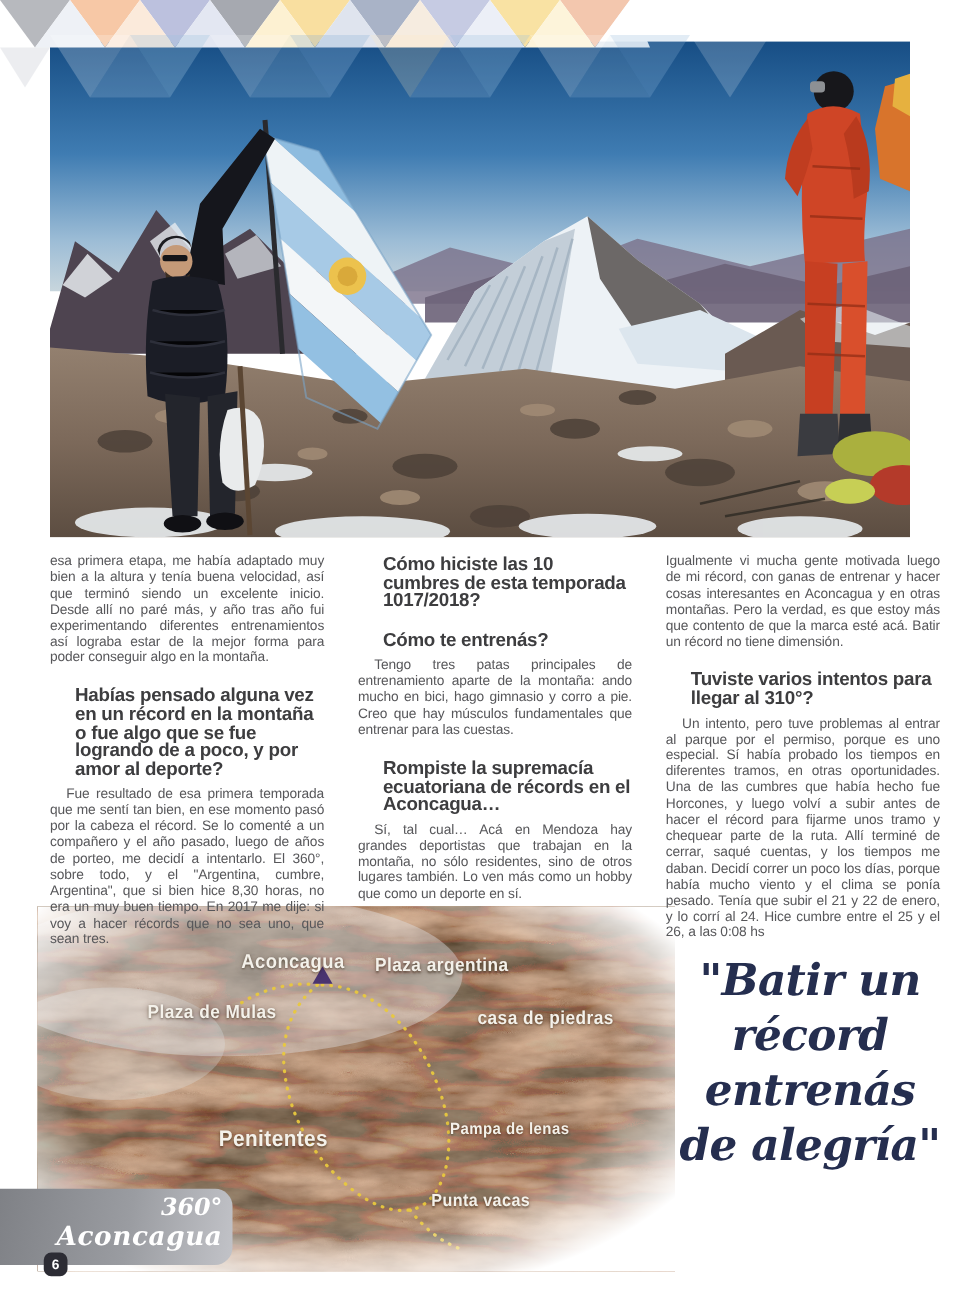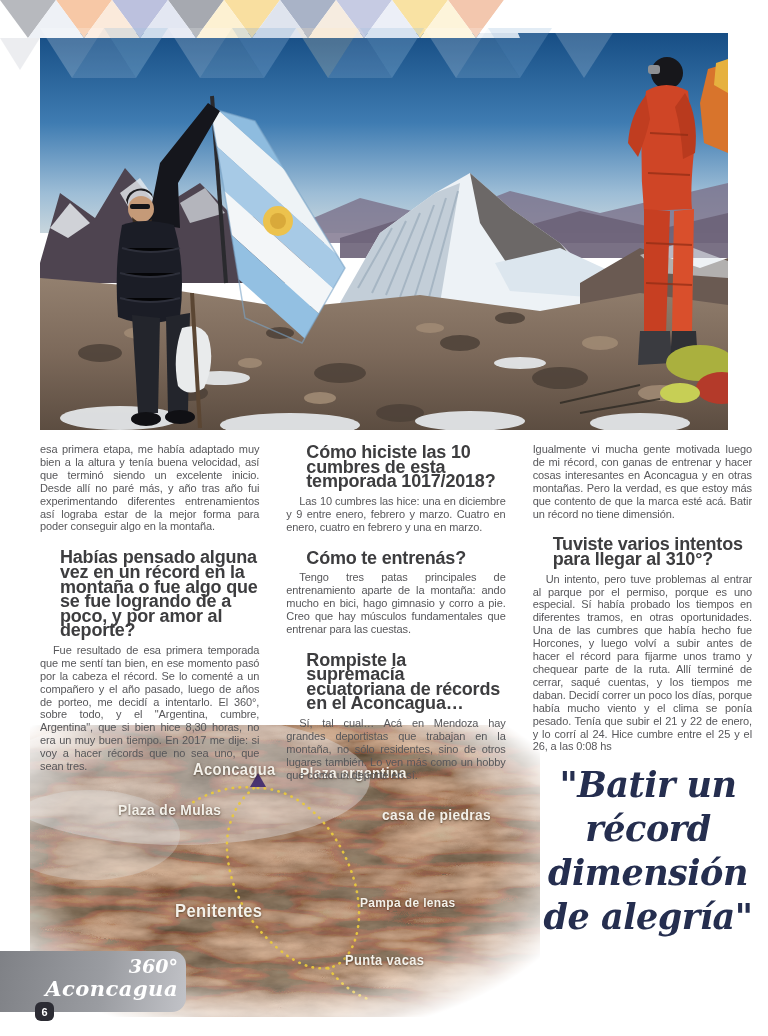--- a/index.html
+++ b/index.html
@@ -10,21 +10,21 @@
   .tri-band{position:absolute;left:0;top:0;width:768px;height:80px;z-index:3;pointer-events:none;}
 
   
   .photo{position:absolute;left:40px;top:33px;width:688px;height:397px;overflow:hidden;z-index:1;}
 
   
   .article{position:absolute;left:40px;top:443px;width:712px;display:flex;gap:27px;z-index:2;}
   .col{width:226px;color:#57575a;font-size:11px;line-height:12.9px;text-align:justify;letter-spacing:-0.1px;}
   .col p{margin:0 0 2px 0;}
   .col p.ind{text-indent:13px;}
-  .col h3{margin:17px 0 6px 0;padding-left:20px;font-size:18px;line-height:14.6px;color:#3d3d3f;
+  .col h3{margin:17px 0 6px 0;padding-left:20px;font-size:15px;line-height:14.6px;color:#3d3d3f;
           font-weight:bold;letter-spacing:-0.2px;text-align:left;}
   .italic{}
 
   
   .map{position:absolute;left:30px;top:725px;width:510px;height:292px;z-index:1;}
   .map svg{display:block;width:100%;height:100%;}
   .map-label{position:absolute;color:#f4f1ea;font-weight:bold;letter-spacing:0.4px;
              text-shadow:0 1px 2px rgba(40,25,10,0.55), 0 0 6px rgba(60,40,20,0.35);
              transform:scaleX(0.92);transform-origin:left center;white-space:nowrap;}
   .ml-0{left:163px;top:36px;font-size:16px;}
@@ -241,21 +241,20 @@
   </div>
 
   <div class="article">
     <div class="col">
       <p>esa primera etapa, me había adaptado muy bien a la altura y tenía buena velocidad, así que terminó siendo un excelente inicio. Desde allí no paré más, y año tras año fui experimentando diferentes entrenamientos así lograba estar de la mejor forma para poder conseguir algo en la montaña.</p>
       <h3>Habías pensado alguna vez en un récord en la montaña o fue algo que se fue logrando de a poco, y por amor al deporte?</h3>
       <p class="ind"><span>Fue resultado de esa primera temporada que me sentí tan bien, en ese momento  pasó por la cabeza el récord. Se lo comenté  a un compañero y el año pasado, luego de años de porteo, me decidí a intentarlo. El 360°, sobre todo, y el "Argentina, cumbre, Argentina", que si bien hice 8,30 horas, no era un muy buen tiempo. En 2017 me dije: </span><span class="italic">si voy a hacer récords que no sea uno, que sean tres.</span></p>
     </div>
     <div class="col">
       <h3 style="margin-top:2px;">Cómo hiciste las 10 cumbres de esta temporada 1017/2018?</h3>
-      <p class="ind">Las 10 cumbres las hice: una en diciembre y 9 entre enero, febrero y marzo. Cuatro en enero, cuatro en febrero y una en marzo.</p>
       <h3>Cómo te entrenás?</h3>
       <p class="ind">Tengo tres patas principales de entrenamiento aparte de la montaña: ando mucho en bici, hago gimnasio y corro a pie. Creo que hay músculos fundamentales que entrenar para las cuestas.</p>
       <h3>Rompiste la supremacía ecuatoriana de récords en el Aconcagua…</h3>
       <p class="ind">Sí, tal cual… Acá en Mendoza hay grandes deportistas que trabajan en la montaña, no sólo residentes, sino de otros lugares también. Lo ven más como un hobby que como un deporte en sí.</p>
     </div>
     <div class="col">
       <p>Igualmente vi mucha gente motivada luego de mi récord, con ganas de entrenar y hacer cosas interesantes en Aconcagua y en otras montañas. Pero la verdad, es que estoy más que contento de que la marca esté acá. Batir un récord no tiene dimensión.</p>
       <h3>Tuviste varios intentos para llegar al 310°?</h3>
       <p class="ind">Un intento, pero tuve problemas al entrar al parque por el permiso, porque es uno especial. Sí había probado los tiempos en diferentes tramos, en otras oportunidades. Una de las cumbres que había hecho fue Horcones, y luego volví a subir antes de hacer el récord para fijarme unos tramo y chequear parte de la ruta. Allí terminé de cerrar, saqué cuentas, y los tiempos me daban. Decidí correr un poco los días, porque había mucho viento y el clima se ponía pesado. Tenía que subir el 21 y 22 de enero, y lo corrí al 24. Hice cumbre entre el 25 y el 26, a las 0:08 hs</p>
     </div>
@@ -306,21 +305,21 @@
     <span class="map-label ml-2">Plaza de Mulas</span>
     <span class="map-label ml-3">casa de piedras</span>
     <span class="map-label ml-4">Penitentes</span>
     <span class="map-label ml-5">Pampa de lenas</span>
     <span class="map-label ml-6">Punta vacas</span>
   </div>
 
   <div class="quote">
     <div>"Batir un</div>
     <div>récord</div>
-    <div>dimensión</div>
+    <div>entrenás</div>
     <div>de alegría"</div>
   </div>
 
   <div class="logo-banner">
     <div class="logo-text">
       <span class="l1">360°</span>
       <span class="l2">Aconcagua</span>
     </div>
   </div>
 

